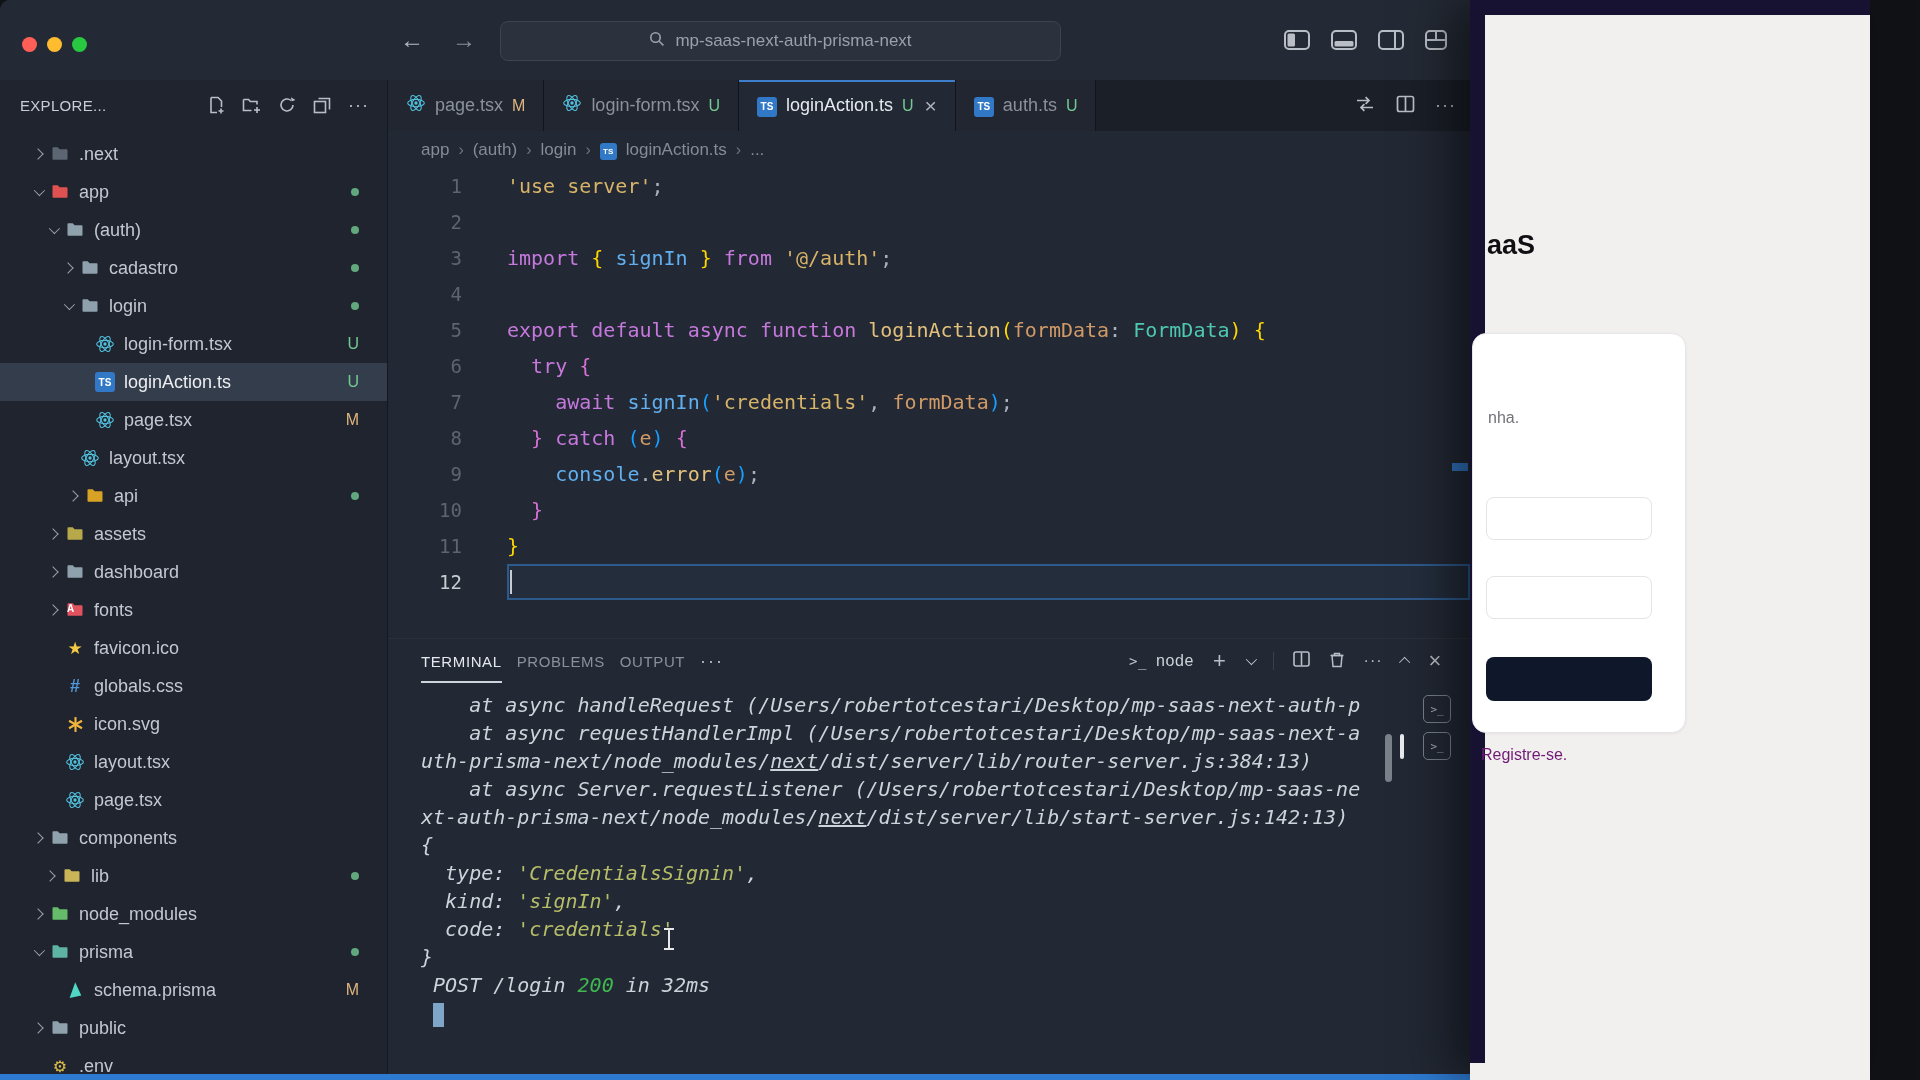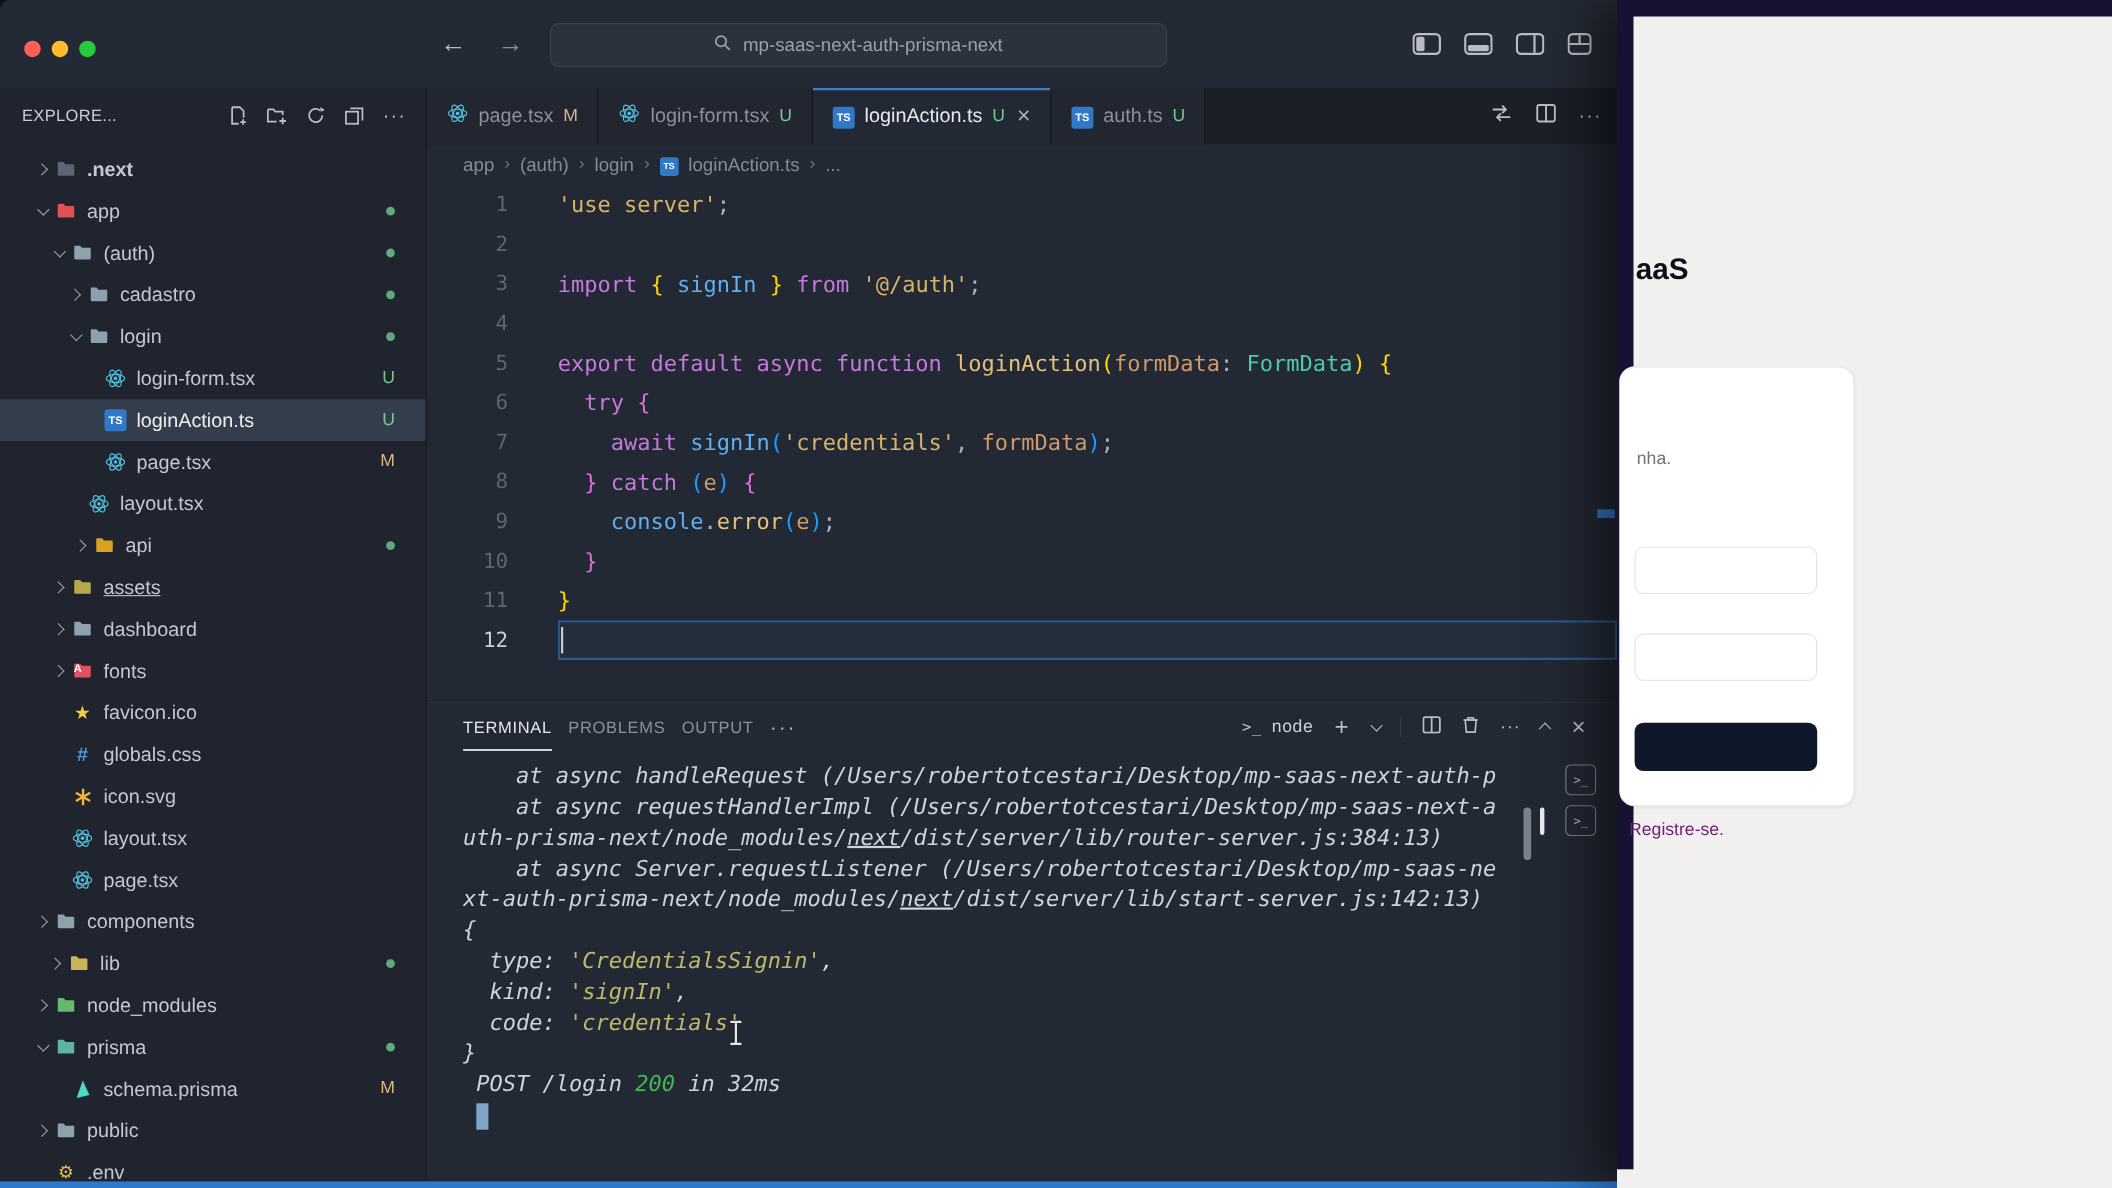--- a/index.html
+++ b/index.html
@@ -90,21 +90,21 @@
   .tline { white-space: pre; }
   .tt { color: #ced3da; } .tg { color: #b5bd68; text-align: right; } .tnum { color: #3fb950; } .tu { text-decoration: underline; }
   .tblock { display: inline-block; width: 11px; height: 24px; background: #7fa5c8; vertical-align: middle; }
   .term-scroll { position: absolute; right: 78px; top: 95px; width: 7px; height: 48px; border-radius: 4px; background: #8a919b; opacity: .85; }
   .instcol { position: absolute; right: 0; top: 52px; width: 66px; bottom: 0; display: flex; flex-direction: column; align-items: center; gap: 9px; padding-top: 4px; }
   .inst { width: 28px; height: 28px; border: 1.6px solid #79808b; border-radius: 5px; color: #aeb4bc; font-family: "DejaVu Sans Mono", monospace; font-size: 11px; display: flex; align-items: center; justify-content: center; position: relative; }
   .inst.active::before { content: ""; position: absolute; left: -24px; top: 1px; width: 4px; height: 25px; background: #e8eaee; border-radius: 2px; }
   
   .statusbar { position: absolute; left: 0; bottom: 0; width: 1470px; height: 6px; background: #2e7ad0; }
   
-  #browser { position: absolute; left: 1470px; top: 0; width: 450px; height: 1080px; background: #f2f0ee; box-shadow: -20px 0 45px rgba(0,0,0,.5); padding-left: 20px; }
+  #browser { position: absolute; left: 1470px; top: 0; width: 400px; height: 1080px; background: #f2f0ee; box-shadow: -20px 0 45px rgba(0,0,0,.5); padding-left: 20px; }
   .bw-top { position: absolute; left: 0; top: 0; width: 100%; height: 15px; background: #171231; }
   .bw-left { position: absolute; left: 0; top: 0; width: 15px; height: 1063px; background: #171231; }
   .bw-heading { position: absolute; left: 17px; top: 230px; font-size: 27px; font-weight: bold; color: #101014; }
   .bw-card { position: absolute; left: 2px; top: 333px; width: 214px; height: 400px; background: #ffffff; border: 1px solid #e6e6ea; border-radius: 14px; box-shadow: 0 1px 3px rgba(0,0,0,.06); }
   .bw-sub { position: absolute; left: 15px; top: 75px; font-size: 16px; color: #72727a; }
   .bw-input { position: absolute; left: 13px; width: 166px; height: 43px; background: #fff; border: 1.5px solid #e4e4e7; border-radius: 8px; }
   .bw-input.one { top: 163px; } .bw-input.two { top: 242px; }
   .bw-btn { position: absolute; left: 13px; top: 323px; width: 166px; height: 44px; border: none; border-radius: 8px; background: #0f172a; }
   .bw-register { position: absolute; left: 11px; top: 746px; font-size: 16px; color: #701a75; }
   
@@ -194,21 +194,21 @@
         <span>
             <svg width="18" height="18" viewBox="0 0 18 18">
               <rect x="1.5" y="5.5" width="11" height="11" fill="none" stroke="#b9bec6" stroke-width="1.6"></rect>
               <path d="M5.5 2.5 h11 v11" fill="none" stroke="#b9bec6" stroke-width="1.6"></path>
             </svg>
           </span>
         <span style="font-size:18px;letter-spacing:1px;">···</span>
       </span>
     </div>
     <div id="tree">
-        <div class="trow" style="padding-left: 28px; font-weight: bold;">
+        <div class="trow" style="padding-left: 28px;">
           <span class="chev closed"></span>
           <span class="ticon">
             <svg width="20" height="20" viewBox="0 0 24 24">
               <path fill="#5b6672" d="M3 5.2C3 4.5 3.5 4 4.2 4h5.1l2.2 2.4h8.3c.7 0 1.2.5 1.2 1.2v10.2c0 .7-.5 1.2-1.2 1.2H4.2c-.7 0-1.2-.5-1.2-1.2V5.2z"></path>
             </svg>
           </span>
           <span class="tlabel">.next</span>
           <span class="tright"></span>
         </div>
         <div class="trow" style="padding-left: 28px;">
@@ -323,21 +323,21 @@
           <span class="ticon">
             <svg width="20" height="20" viewBox="0 0 24 24">
               <path fill="#d8a224" d="M3 5.2C3 4.5 3.5 4 4.2 4h5.1l2.2 2.4h8.3c.7 0 1.2.5 1.2 1.2v10.2c0 .7-.5 1.2-1.2 1.2H4.2c-.7 0-1.2-.5-1.2-1.2V5.2z"></path>
             </svg>
           </span>
           <span class="tlabel">api</span>
           <span class="tright">
             <span class="dot"></span>
           </span>
         </div>
-        <div class="trow" style="padding-left: 43px; text-decoration: underline;">
+        <div class="trow" style="padding-left: 43px;">
           <span class="chev closed"></span>
           <span class="ticon">
             <svg width="20" height="20" viewBox="0 0 24 24">
               <path fill="#b7a84a" d="M3 5.2C3 4.5 3.5 4 4.2 4h5.1l2.2 2.4h8.3c.7 0 1.2.5 1.2 1.2v10.2c0 .7-.5 1.2-1.2 1.2H4.2c-.7 0-1.2-.5-1.2-1.2V5.2z"></path>
             </svg>
           </span>
           <span class="tlabel">assets</span>
           <span class="tright"></span>
         </div>
         <div class="trow" style="padding-left: 43px;">

